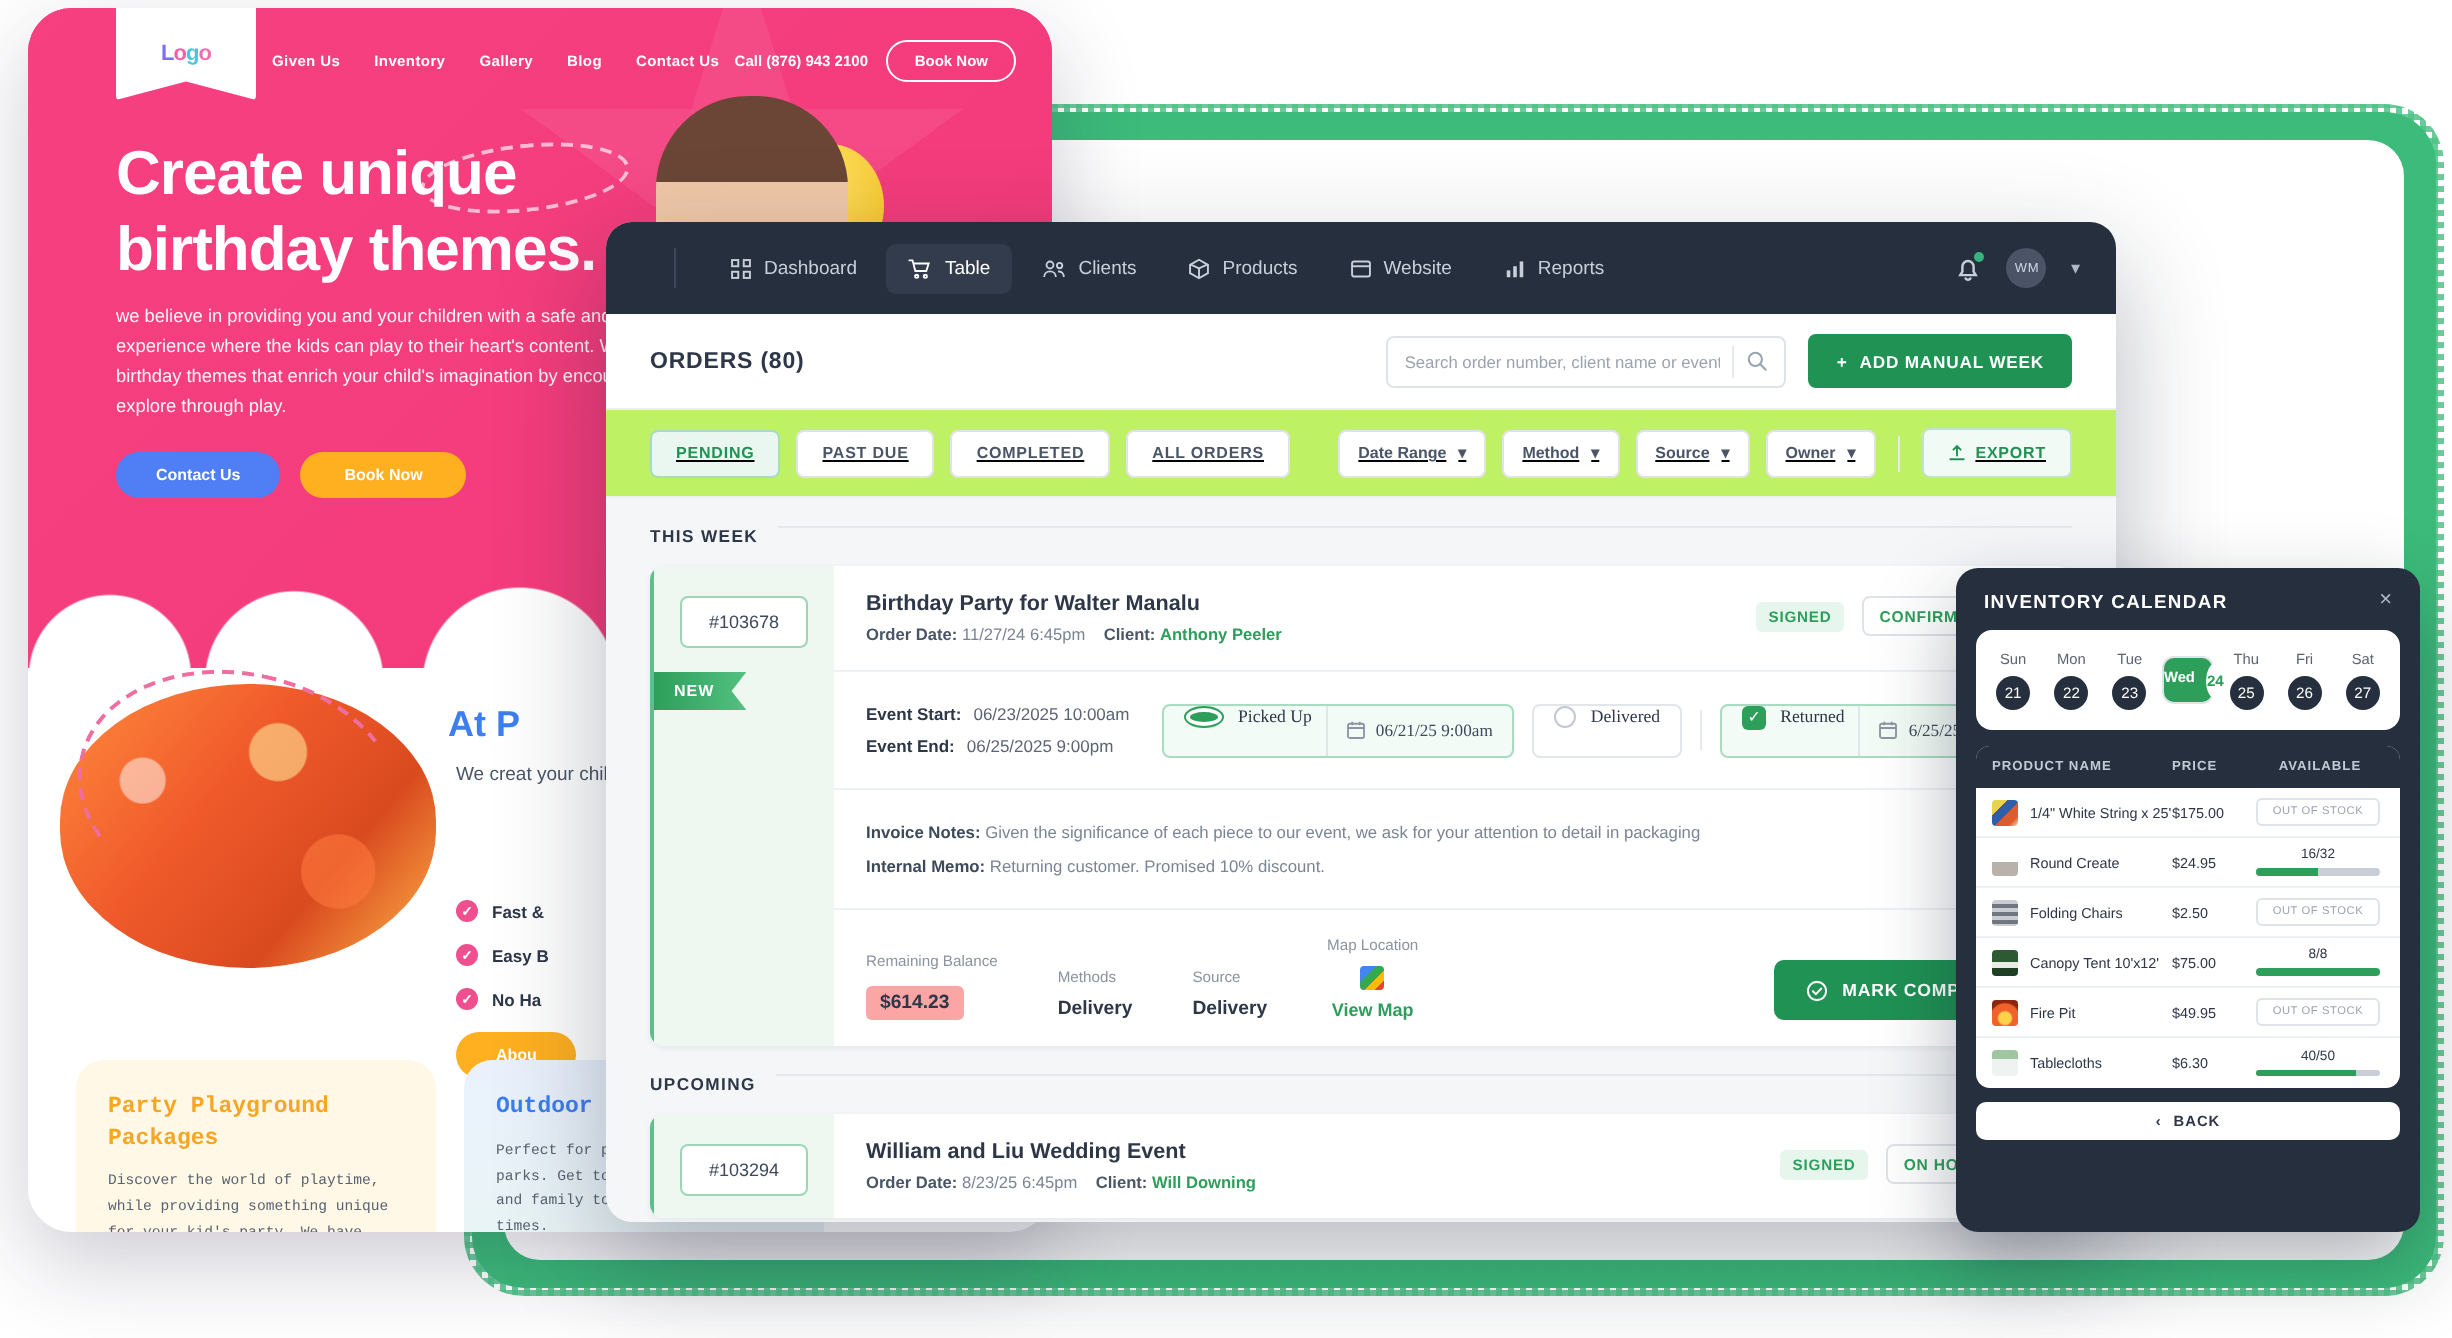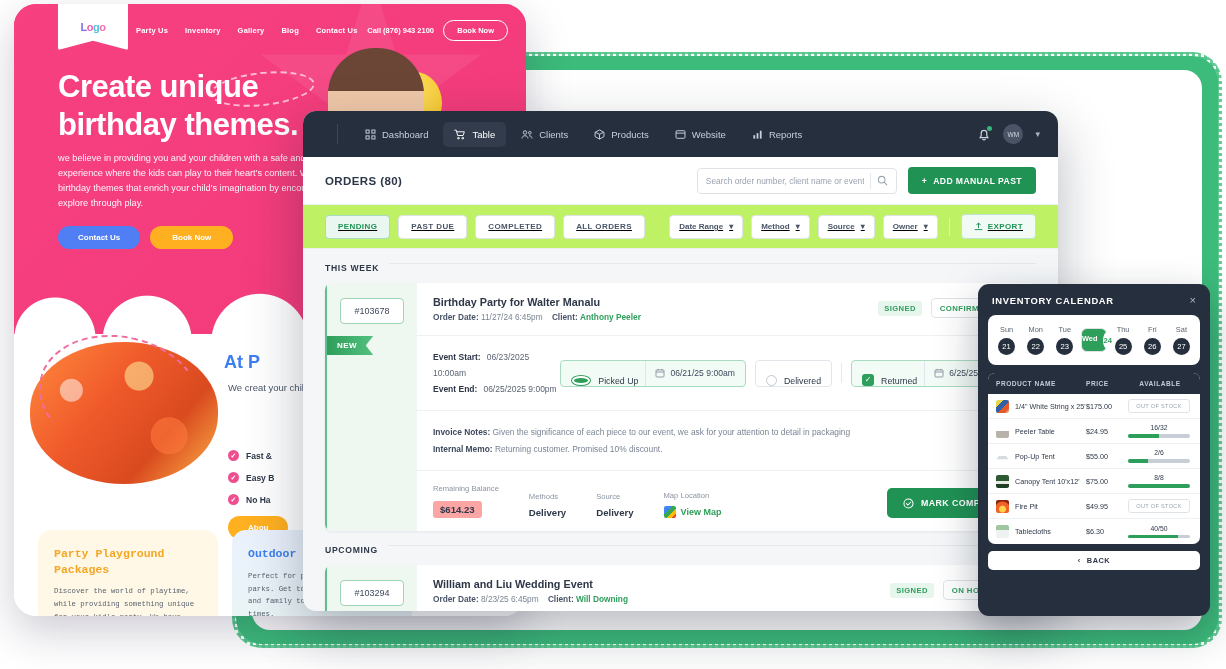--- a/index.html
+++ b/index.html
@@ -310,22 +310,22 @@
   }
   .statussel .cv{ color:#9aa3b0; font-size:8px; }
 
   .evrow{ display:flex; align-items:center; }
   .evtimes{ font-size:8.5px; color:#4a5568; line-height:1.9; }
   .evtimes b{ color:#2d3748; }
   .evtimes .v{ color:#5a6472; margin-left:6px; }
   .steps{ margin-left:auto; display:flex; align-items:center; gap:9px; }
   .step{
     height:27px; border:1px solid #e2e6ea; border-radius:4px;
-    display:flex; align-items:flex-end; padding:0 10px; gap:7px;
-    font-size:8.8px; color:#2d3748; background:#fff; cursor:pointer; white-space:nowrap;
+    display:flex; align-items:flex-start; padding:0 10px; gap:7px;
+    font-size:8.8px; color:#2d3748; background:#fff; cursor:pointer; white-space:nowrap;font-family:Liberation Serif, serif;
   }
   .step.done{ border-color:#a8dcc0; background:#f3fbf6; }
   .radio{ width:11px;height:11px;border-radius:50%;border:1.4px solid #c2c9d2; flex:none;}
   .radio.sel{ border-color:#2e9e5b; position:relative; }
   .radio.sel::after{ content:""; position:absolute; inset:2px; border-radius:50%; background:#2e9e5b; }
   .cbx{
     width:12px;height:12px;border-radius:3px;background:#2e9e5b;color:#fff;
     font-size:8px; display:flex;align-items:center;justify-content:center; flex:none;
   }
   .stepsep{ width:1px; height:20px; background:#e6eaee; }
@@ -336,21 +336,21 @@
   .cal-ico{ width:10px;height:10px; color:#8c96a3; }
 
   .notes{ font-size:8.4px; color:#7a8594; line-height:1.95; }
   .notes b{ color:#3d4a5c; }
 
   .footrow{ display:flex; align-items:flex-end; }
   .fcol{ margin-right:30px; }
   .fcol .lbl{ font-size:7.6px; color:#8a94a1; margin-bottom:6px; white-space:nowrap;}
   .fcol .val{ font-size:9.6px; font-weight:bold; color:#2d3748; }
   .fcol .bal{ background:#fca5a5; border-radius:3px; padding:3px 7px; display:inline-block; }
-  .maplink{ display:flex; align-items:center; gap:5px; font-size:9px; color:#2e9e5b; font-weight:bold; cursor:pointer;}
+  .maplink{ display:flex; align-items:center; gap:5px; font-size:9px; color:#2e9e5b; font-weight:bold; cursor:pointer;flex-direction:column;}
   .mapico{ width:12px;height:12px; border-radius:2px;
     background:linear-gradient(135deg,#4285f4 0 35%,#34a853 35% 60%,#fbbc05 60% 80%,#ea4335 80% 100%); }
   .markbtn{
     margin-left:auto; background:#1f9254; color:#fff; border:none;
     height:30px; padding:0 16px; border-radius:5px;
     font-size:8.8px; font-weight:bold; letter-spacing:.4px;
     display:flex;align-items:center;gap:7px; cursor:pointer; white-space:nowrap;
     font-family:"Liberation Sans",sans-serif;
   }
 
@@ -415,21 +415,21 @@
 <div class="green-blob"></div>
 <div class="green-inner"></div>
 
 <div class="site">
   <div class="site-hero">
     <div class="hero-star"></div>
     <div class="logo-ribbon">
       <span class="logo-txt"><span class="b1">L</span><span class="b2">o</span><span class="b3">g</span><span class="b4">o</span></span>
     </div>
     <div class="site-nav">
-      <span>Party Us</span>
+      <span>Given Us</span>
       <span>Inventory</span>
       <span>Gallery</span>
       <span>Blog</span>
       <span>Contact Us</span>
     </div>
     <div class="site-call">Call (876) 943 2100</div>
     <div class="site-book">Book Now</div>
 
     <div class="hero-dash"></div>
     <div class="hero-h1">
@@ -569,21 +569,21 @@
         <span class="search-sep"></span>
         <svg width="11" height="11" viewBox="0 0 16 16">
             <g fill="none" stroke="#9aa3b0" stroke-width="1.5">
               <circle cx="6.8" cy="6.8" r="4.8"></circle>
               <path d="M10.4 10.4 14.3 14.3" stroke-linecap="round"></path>
             </g>
           </svg>
       </div>
       <button class="btn-green">
         <span>+</span>
-        <span>ADD MANUAL PAST</span>
+        <span>ADD MANUAL WEEK</span>
       </button>
     </div>
   </div>
 
   <div class="filterbar">
     <div class="chip on">PENDING</div>
     <div class="chip">PAST DUE</div>
     <div class="chip">COMPLETED</div>
     <div class="chip">ALL ORDERS</div>
     <div class="fbar-right">
@@ -816,49 +816,44 @@
         </div>
       <div class="c2 price">$175.00</div>
       <div class="c3">
           <div class="oos">OUT OF STOCK</div>
         </div>
     </div>
 
     <div class="tr">
       <div class="c1 pname">
           <span class="thumb" style="background:linear-gradient(180deg,#fff 0 45%,#b9b2aa 45% 100%);border-radius:50% 50% 2px 2px"></span>
-          <span>Peeler Table</span>
+          <span>Round Create</span>
         </div>
       <div class="c2 price">$24.95</div>
       <div class="c3">
           <div class="stk">
             <div class="num">16/32</div>
             <div class="bar">
               <i style="width:50%"></i>
             </div>
           </div>
         </div>
     </div>
 
-
     <div class="tr">
       <div class="c1 pname">
-          <span class="thumb" style="background:linear-gradient(180deg,#fff 0 50%,#d7dade 50% 100%);clip-path:polygon(50% 8%,95% 75%,5% 75%)"></span>
-          <span>Pop-Up Tent</span>
-        </div>
-      <div class="c2 price">$55.00</div>
+          <span class="thumb" style="background:repeating-linear-gradient(180deg,#c9ccd2 0 2px,#6f7680 2px 4px)"></span>
+          <span>Folding Chairs</span>
+        </div>
+      <div class="c2 price">$2.50</div>
       <div class="c3">
-          <div class="stk">
-            <div class="num">2/6</div>
-            <div class="bar">
-              <i style="width:33%"></i>
-            </div>
-          </div>
-        </div>
-    </div>
+          <div class="oos">OUT OF STOCK</div>
+        </div>
+    </div>
+
 
     <div class="tr">
       <div class="c1 pname">
           <span class="thumb" style="background:linear-gradient(180deg,#2d5a33 0 45%,#e9eae4 45% 70%,#1f3f24 70% 100%)"></span>
           <span>Canopy Tent 10'x12'</span>
         </div>
       <div class="c2 price">$75.00</div>
       <div class="c3">
           <div class="stk">
             <div class="num">8/8</div>

